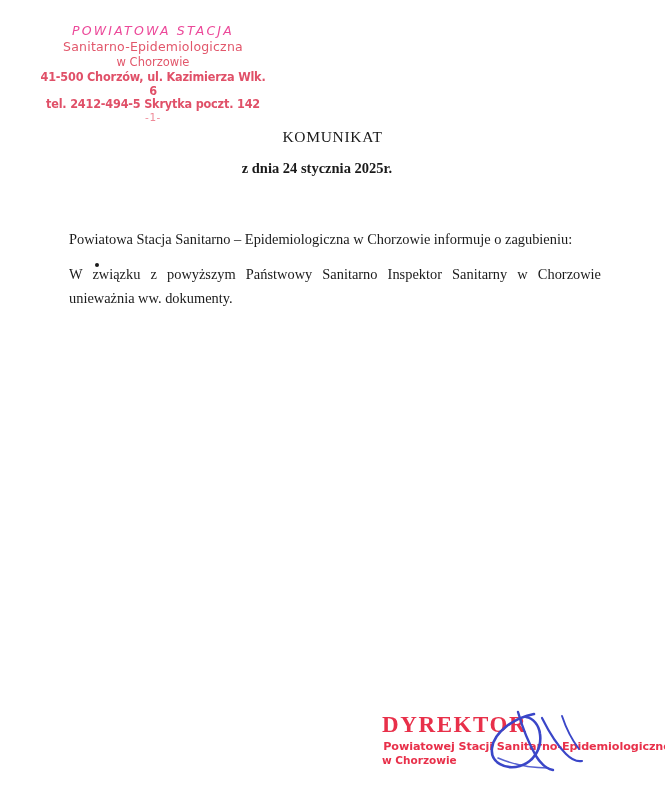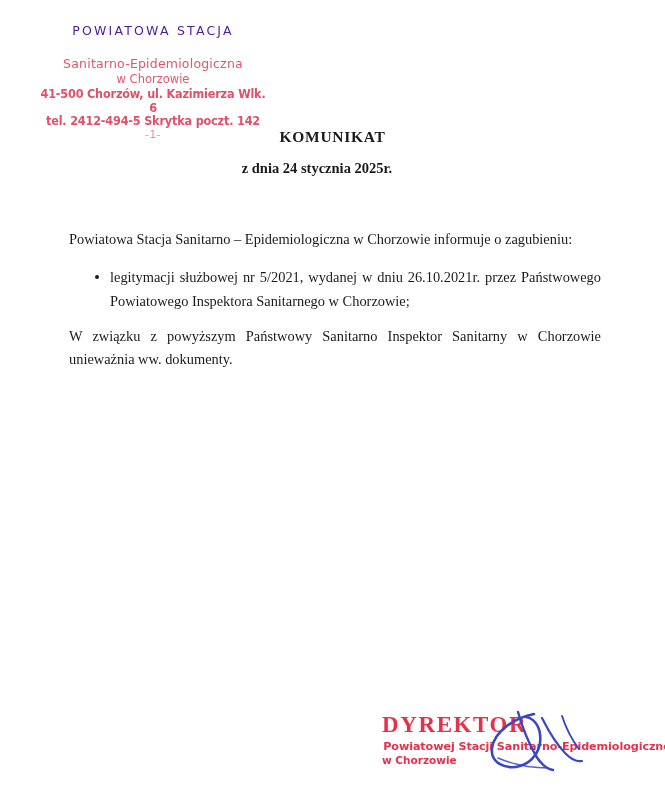--- a/index.html
+++ b/index.html
@@ -25,26 +25,27 @@
     text-align: center;
     color: #e2576b;
     font-family: "DejaVu Sans", "Liberation Sans", sans-serif;
     line-height: 1.18;
     user-select: none;
   }
   .stamp-line1 {
     font-size: 12.5px;
     letter-spacing: 2.2px;
     font-weight: 400;
-    color: #4c1d95;
+    color: #ec4899;
+    font-style: italic;
   }
   .stamp-line2 {
     font-size: 12.5px;
     letter-spacing: 0.2px;
-    margin-top: 18px;
+    margin-top: 1px;
     color: #e2576b;
   }
   .stamp-line3 {
     font-size: 11.5px;
     margin-top: 1px;
     color: #e2576b;
   }
   .stamp-line4 {
     font-size: 11.3px;
     margin-top: 2px;
@@ -69,21 +70,21 @@
   }
 
   
   .doc-title {
     position: absolute;
     left: 0;
     top: 128px;
     width: 665px;
     text-align: center;
     font-size: 15.5px;
-    font-weight: bold;
+    font-weight: normal;
     letter-spacing: 0.7px;
   }
   .doc-subtitle {
     position: absolute;
     left: 0;
     top: 160px;
     width: 634px;
     text-align: center;
     font-size: 14.5px;
     font-weight: bold;
@@ -97,21 +98,21 @@
     width: 532px;
   }
   p.para {
     margin: 0 0 16px 0;
     font-size: 14.4px;
     line-height: 1.62;
     text-align: justify;
     text-justify: inter-word;
   }
   p.para.intro {
-    margin-bottom: 15px;
+    margin-bottom: 3px;
   }
   ul.lost-items {
     list-style: none;
     margin: 0 0 12px 0;
     padding: 0;
   }
   ul.lost-items li {
     position: relative;
     font-size: 14.4px;
     line-height: 1.62;
@@ -202,21 +203,20 @@
 <div class="doc-title">KOMUNIKAT</div>
 <div class="doc-subtitle">z dnia 24 stycznia 2025r.</div>
 
 <div class="body-wrap">
 
   <p class="para intro">Powiatowa Stacja Sanitarno – Epidemiologiczna w Chorzowie informuje o zagubieniu:</p>
 
   <ul class="lost-items">
     <li>
       <span class="bullet-dot"></span>
-      <span>legitymacji służbowej nr 5/2021, wydanej w dniu 26.10.2021r. przez Państwowego Powiatowego Inspektora Sanitarnego w Chorzowie;</span>
     </li>
   </ul>
 
   <p class="para">W związku z powyższym Państwowy Sanitarno Inspektor Sanitarny w Chorzowie unieważnia ww. dokumenty.</p>
 
 
 </div>
 
 <div class="signature-block">
   <div class="sig-dyrektor">DYREKTOR</div>

